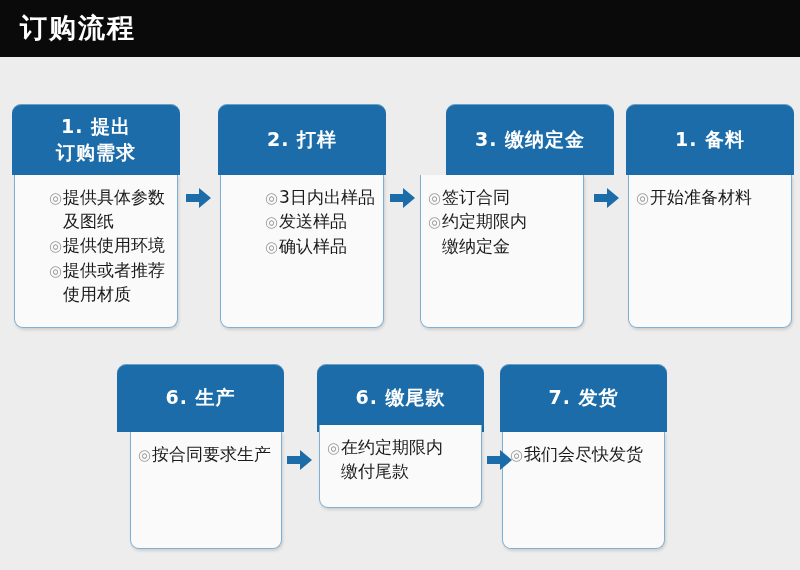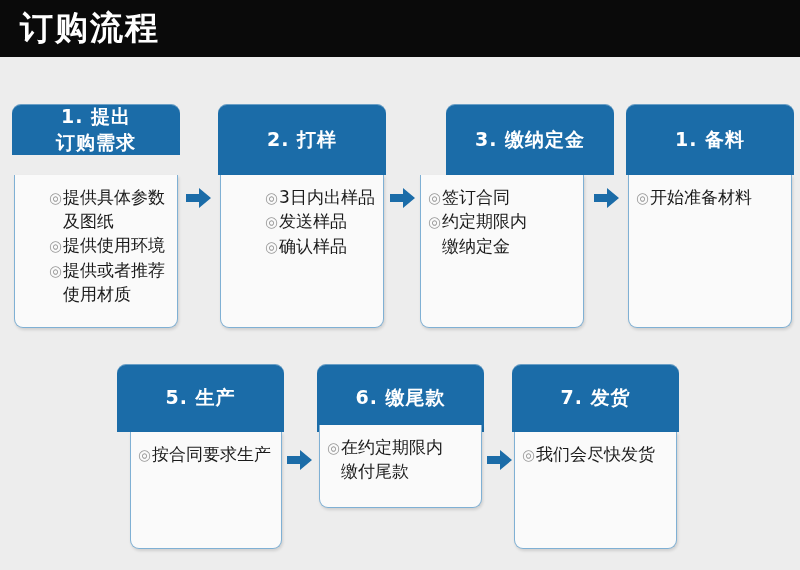--- a/index.html
+++ b/index.html
@@ -23,21 +23,21 @@
     width: 800px;
     height: 57px;
     background: #0a0a0a;
     box-sizing: border-box;
   }
   #page-title {
     position: absolute;
     left: 20px;
     top: 8px;
     color: #ffffff;
-    font-size: 33px;
+    font-size: 27px;
     font-weight: bold;
     letter-spacing: 2px;
     line-height: 40px;
     white-space: nowrap;
   }
 
   
   #flow-area {
     position: absolute;
     left: 0;
@@ -112,21 +112,21 @@
 </head>
 <body>
 
 <div id="header-bar">
   <div id="page-title">订购流程</div>
 </div>
 
 <div id="flow-area">
 
 <div class="card" style="left: 12px; top: 47px; width: 168px; height: 224px;">
-      <div class="card-header" style="height: 51px;">
+      <div class="card-header" style="height: 71px;">
         <span class="hl">1. 提出</span>
         <span class="hl">订购需求</span>
       </div>
       <div class="card-body" style="top: 71px; height: 153px; padding-left: 34px;">
         <div class="bullet-line"><span class="bullet-mark">◎</span><span>提供具体参数</span></div>
         <div class="bullet-line cont"><span>及图纸</span></div>
         <div class="bullet-line"><span class="bullet-mark">◎</span><span>提供使用环境</span></div>
         <div class="bullet-line"><span class="bullet-mark">◎</span><span>提供或者推荐</span></div>
         <div class="bullet-line cont"><span>使用材质</span></div>
       </div>
@@ -169,36 +169,36 @@
         <path d="M0 7 L13 7 L13 1 L25 11 L13 21 L13 15 L0 15 Z" fill="#1b6ca8"></path>
       </svg>
     </div>
     <div class="arrow" style="left: 594px; top: 130px;">
       <svg width="26" height="22" viewBox="0 0 26 22" xmlns="http://www.w3.org/2000/svg">
         <path d="M0 7 L13 7 L13 1 L25 11 L13 21 L13 15 L0 15 Z" fill="#1b6ca8"></path>
       </svg>
     </div>
     <div class="card" style="left: 117px; top: 307px; width: 167px; height: 185px;">
       <div class="card-header" style="height: 68px;">
-        <span class="hl">5. 生产</span>
+        <span class="hl">6. 生产</span>
       </div>
       <div class="card-body" style="top: 68px; height: 117px; margin-left: 11px;">
         <div class="bullet-line"><span class="bullet-mark">◎</span><span>按合同要求生产</span></div>
       </div>
     </div>
     <div class="card" style="left: 317px; top: 307px; width: 167px; height: 185px;">
       <div class="card-header" style="height: 68px;">
         <span class="hl">6. 缴尾款</span>
       </div>
       <div class="card-body" style="top: 61px; height: 83px;">
         <div class="bullet-line"><span class="bullet-mark">◎</span><span>在约定期限内</span></div>
         <div class="bullet-line cont"><span>缴付尾款</span></div>
       </div>
     </div>
-    <div class="card" style="left: 512px; top: 307px; width: 167px; height: 185px;">
+    <div class="card" style="left: 500px; top: 307px; width: 167px; height: 185px;">
       <div class="card-header" style="height: 68px;">
         <span class="hl">7. 发货</span>
       </div>
       <div class="card-body" style="top: 68px; height: 117px;">
         <div class="bullet-line"><span class="bullet-mark">◎</span><span>我们会尽快发货</span></div>
       </div>
     </div>
     <div class="arrow" style="left: 287px; top: 392px;">
       <svg width="26" height="22" viewBox="0 0 26 22" xmlns="http://www.w3.org/2000/svg">
         <path d="M0 7 L13 7 L13 1 L25 11 L13 21 L13 15 L0 15 Z" fill="#1b6ca8"></path>

